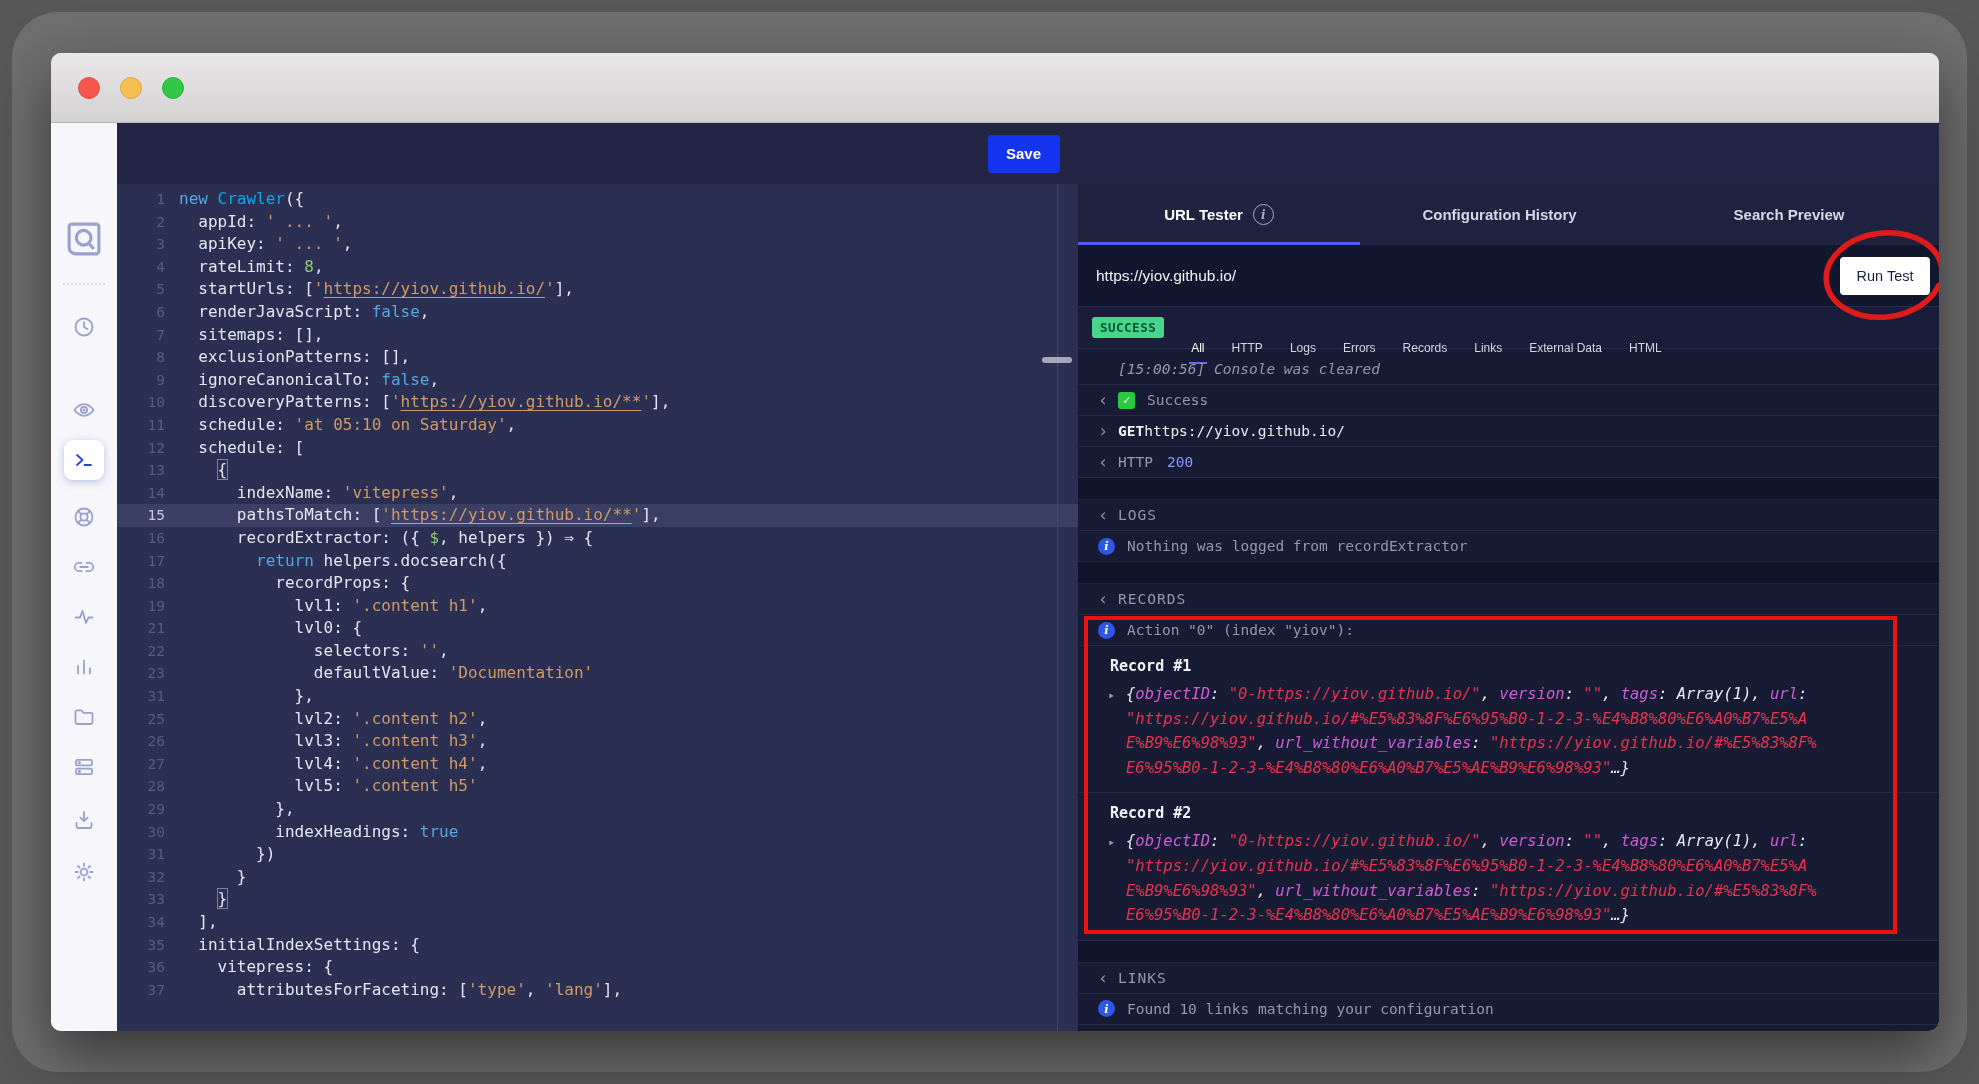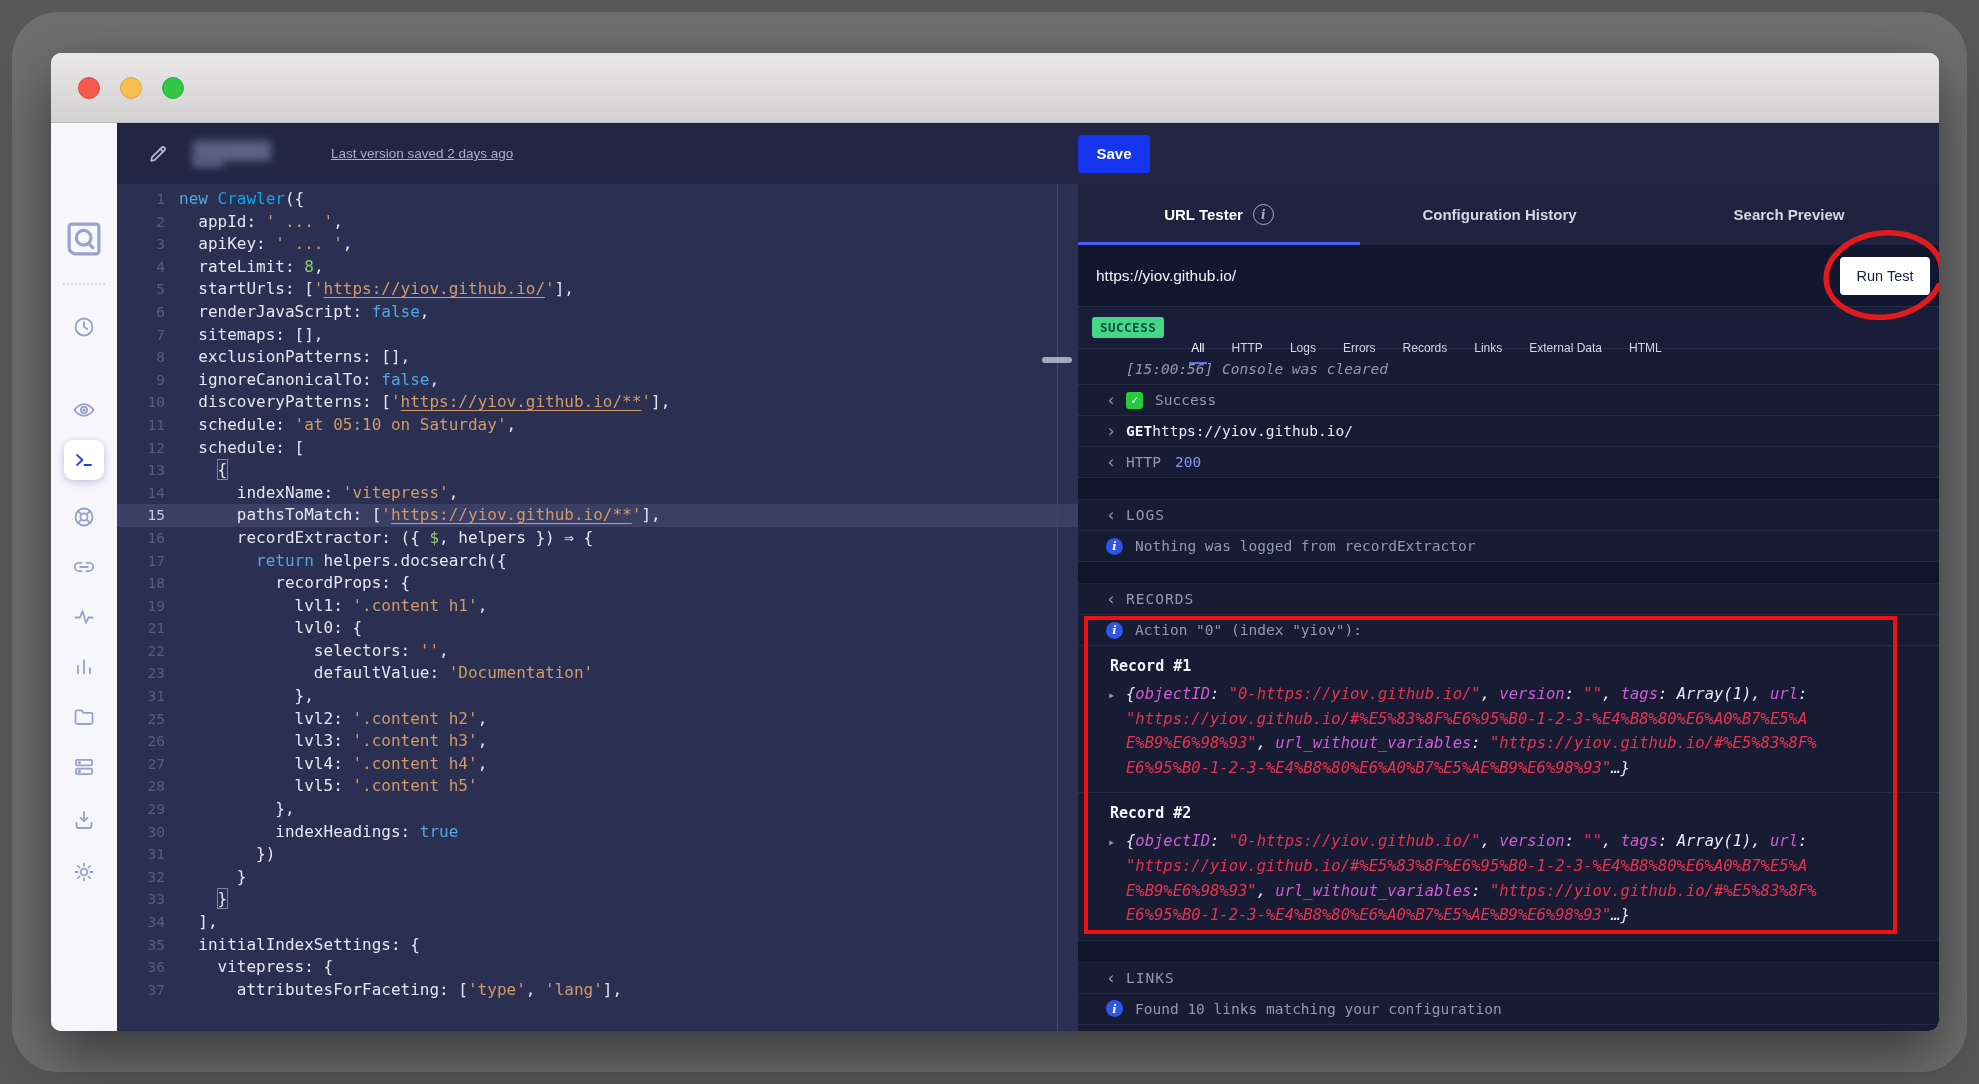--- a/index.html
+++ b/index.html
@@ -38,21 +38,21 @@
   .main { flex:1; display:flex; flex-direction:column; min-width:0; }
   .header { height:61px; background:#222644; display:flex; align-items:center; flex:0 0 61px; }
   .header-left { width:961px; display:flex; align-items:center; padding-left:30px; flex:0 0 961px; }
   .pencil { color:#b9bdd4; margin-right:24px; display:flex; }
   .pencil svg { width:22px; height:22px; }
   .name-blur { position:relative; width:78px; height:26px; margin-right:60px; }
   .name-blur i { position:absolute; background:#5e6386; filter:blur(4px); border-radius:2px; display:block; }
   .name-blur i:nth-child(1){ left:0; top:0; width:78px; height:20px; }
   .name-blur i:nth-child(2){ left:0; top:16px; width:30px; height:10px; }
   .saved-link { color:#aab0c6; font-size:13.5px; text-decoration:underline; cursor:pointer; }
-  .header-right { flex:1; display:flex; justify-content:flex-start; align-items:center; padding-right:9px; }
+  .header-right { flex:1; display:flex; justify-content:center; align-items:center; padding-right:9px; }
   .save-btn { background:#1534f0; color:#fff; font-size:15px; font-weight:700;
               border:none; border-radius:4px; width:72px; height:38px; cursor:pointer; }
 
   .body-row { flex:1; display:flex; min-height:0; }
 
   
   .editor { position:relative; width:961px; flex:0 0 961px; background:#2b3052;
             font-family:"DejaVu Sans Mono", monospace; font-size:16px; padding-top:4px; overflow:hidden; }
   .code-line { display:flex; height:22.6px; line-height:22.6px; white-space:pre; }
   .code-line.active { background:#3a3f63; }
@@ -89,21 +89,21 @@
   .res-bar { height:42px; flex:0 0 42px; background:#191d39; display:flex; align-items:center;
              padding-left:14px; gap:27px; border-bottom:1px solid #262b4a; }
   .badge { font-family:"DejaVu Sans Mono", monospace; font-size:12.5px; font-weight:700;
            background:#45d68c; color:#0b4f30; padding:3px 8px; border-radius:3px; letter-spacing:.5px; }
   .res-tab { color:#d3d6e4; font-size:12px; cursor:pointer; position:relative; padding:6px 0;margin-top:40px; }
   .res-tab.active { color:#ffffff; }
   .res-tab.active::after { content:""; position:absolute; left:-2px; right:-2px; bottom:-3px; height:2px; background:#6470f3; }
 
   
   .console { flex:1; overflow:hidden; font-family:"DejaVu Sans Mono", monospace; padding-top:5px; position:relative; }
-  .c-row { min-height:31px; display:flex; align-items:center; padding-left:28px;
+  .c-row { min-height:31px; display:flex; align-items:center; padding-left:20px;
            border-bottom:1px solid rgba(160,170,220,.10); font-size:14.5px; }
   .c-arrow { width:20px; color:#8d92ad; font-size:17px; cursor:pointer; flex:0 0 20px; }
   .c-muted { color:#9298b4; }
   .c-white { color:#e9ebf5; }
   .c-italic { font-style:italic; }
   .c-check { width:17px; height:17px; background:#27c93f; border-radius:3px; color:#fff; font-size:12px;
              display:inline-flex; align-items:center; justify-content:center; margin-right:12px; }
   .c-method { color:#f2f3f8; font-weight:700; }
   .c-status { color:#8b97f8; margin-left:14px; }
   .c-section { color:#9298b4; letter-spacing:1px; }
@@ -239,33 +239,20 @@
               <svg viewBox="0 0 24 24" fill="none" stroke="currentColor" stroke-width="1.8" stroke-linecap="round" stroke-linejoin="round">
                 <circle cx="12" cy="12" r="3.4"></circle>
                 <path d="M12 3.4v2.4M12 18.2v2.4M3.4 12h2.4M18.2 12h2.4M5.9 5.9l1.7 1.7M16.4 16.4l1.7 1.7M18.1 5.9l-1.7 1.7M7.6 16.4l-1.7 1.7"></path>
               </svg>
             </span>
           </div>
         </div>
 
     <div class="main">
       <div class="header">
-        <div class="header-left">
-          <span class="pencil">
-            <svg viewBox="0 0 24 24" fill="none" stroke="currentColor" stroke-width="1.8" stroke-linecap="round" stroke-linejoin="round">
-                  <path d="M4.5 19.5l1-4L16 5a2.1 2.1 0 013 3L8.5 18.5l-4 1z"></path>
-                  <path d="M14.5 6.5l3 3"></path>
-                </svg>
-          </span>
-          <span class="name-blur">
-                <i></i>
-                <i></i>
-              </span>
-          <a class="saved-link">Last version saved 2 days ago</a>
-        </div>
         <div class="header-right">
           <button class="save-btn">Save</button>
         </div>
       </div>
 
       <div class="body-row">
 
         <div class="editor">
           <div class="ed-scroll-line"></div>
           <div class="ed-scroll-thumb"></div>

